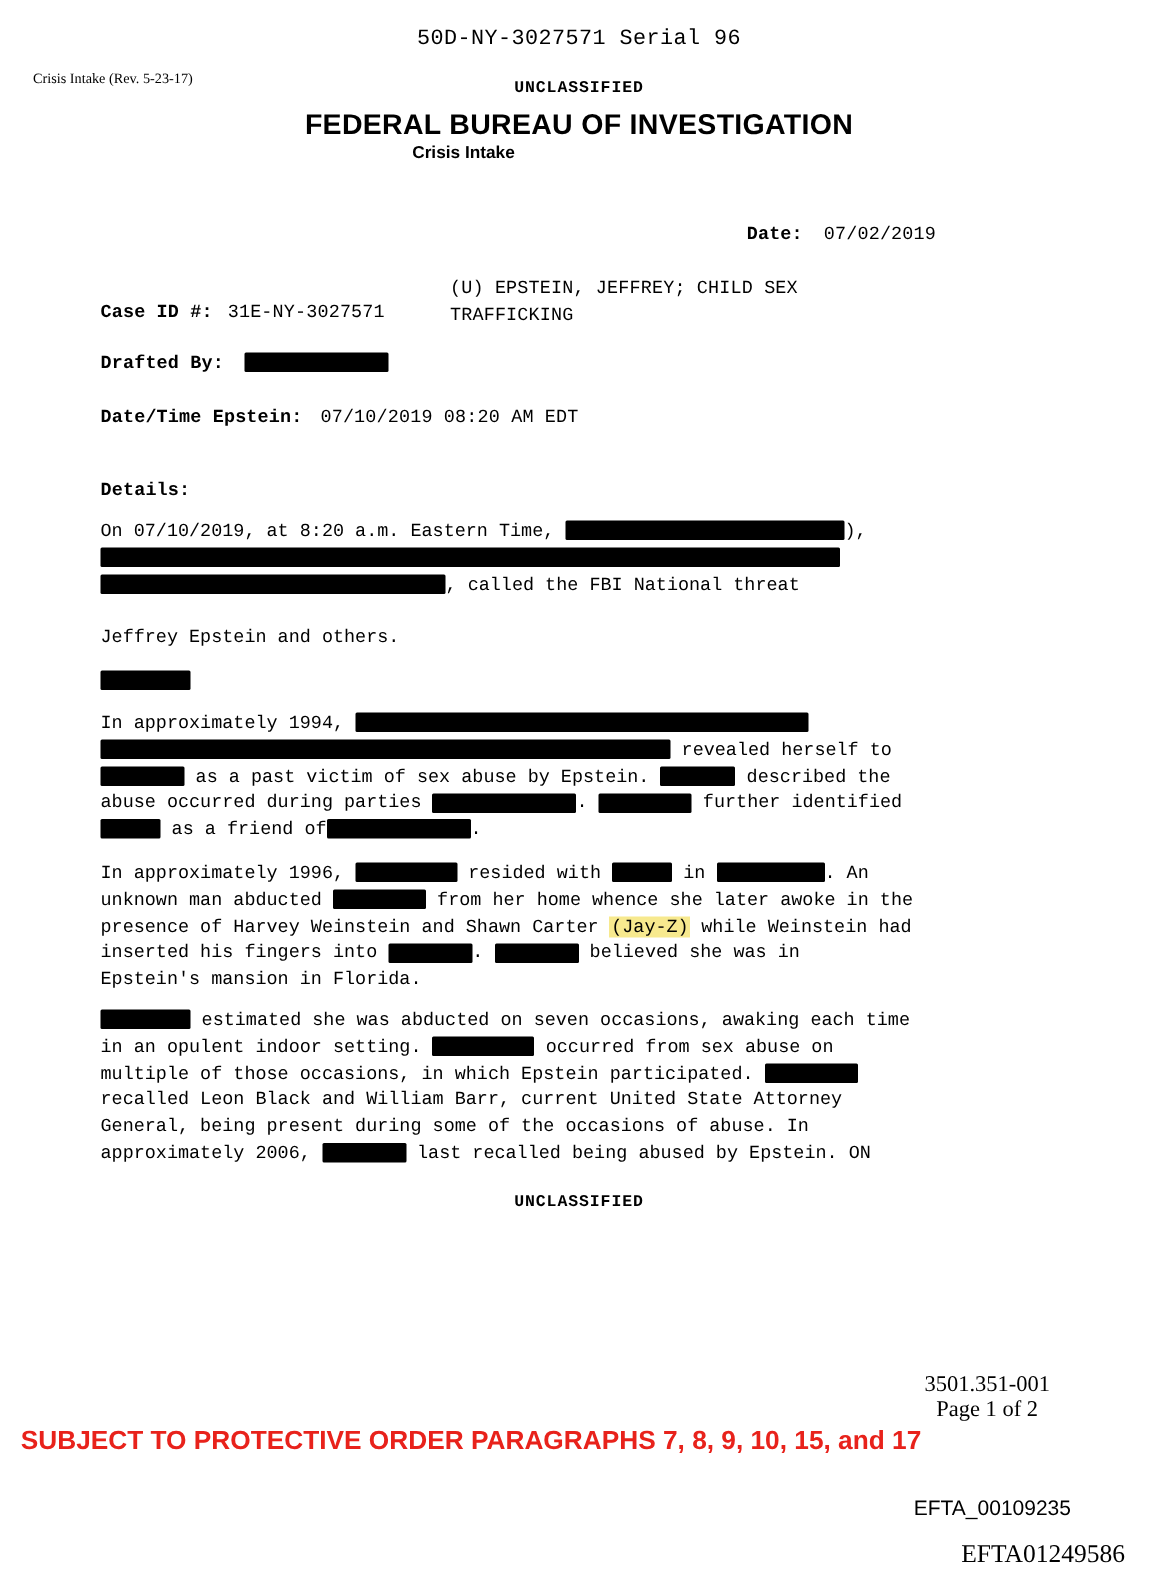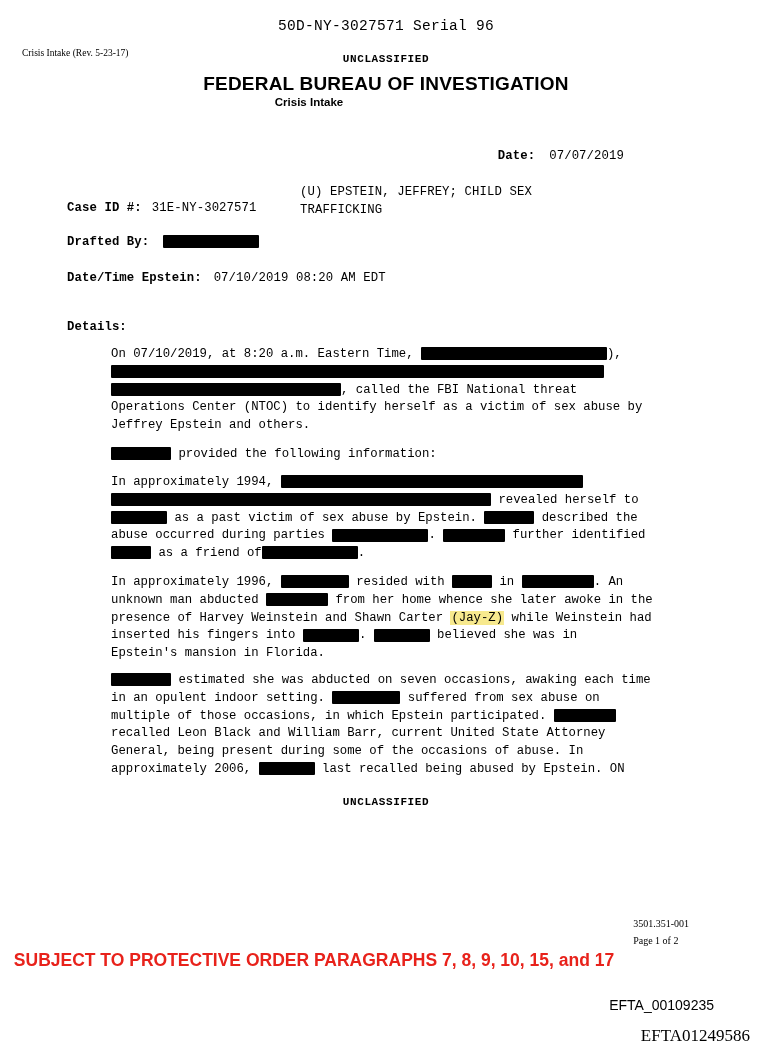--- a/index.html
+++ b/index.html
@@ -113,21 +113,20 @@
     border-radius: 1px;
   }
 
   .body-text {
     position: absolute;
     left: 67px;
     width: 560px;
     font-family: "Liberation Mono", monospace;
     font-size: 12.3px;
     line-height: 17.8px;
-    margin-left: 44px;
   }
   .p1 { top: 346px; }
   .p2 { top: 446px; }
   .p3 { top: 474px; }
   .p4 { top: 574px; }
   .p5 { top: 672px; }
 
   .hl {
     background: #f7e98e;
     padding: 0 1px;
@@ -140,24 +139,24 @@
     width: 772px;
     text-align: center;
     font-family: "Liberation Mono", monospace;
     font-weight: bold;
     font-size: 11px;
     letter-spacing: 0.6px;
   }
   .bates-upper {
     position: absolute;
     top: 915px;
-    right: 83px;
-    text-align: left;
-    font-family: "Liberation Serif", serif;
-    font-size: 10px;
+    right: 72px;
+    text-align: center;
+    font-family: "Liberation Serif", serif;
+    font-size: 15px;
     line-height: 17px;
   }
   .protective {
     position: absolute;
     top: 950px;
     left: 0;
     width: 628px;
     text-align: center;
     color: #e8221b;
     font-family: "Liberation Sans", sans-serif;
@@ -184,21 +183,21 @@
 
 <div class="page">
 
   <div class="serial">50D-NY-3027571 Serial 96</div>
   <div class="rev">Crisis Intake (Rev. 5-23-17)</div>
   <div class="unclass-top">UNCLASSIFIED</div>
   <div class="agency">FEDERAL BUREAU OF INVESTIGATION</div>
   <div class="subagency">Crisis Intake</div>
 
   <div class="date-line mono">
-    <span class="lbl">Date:</span><span class="val">07/07/2019</span>
+    <span class="lbl">Date:</span><span class="val">07/02/2019</span>
   </div>
 
   <div class="field mono f-caseid">
     <span class="bold">Case ID #:</span><span class="val">31E-NY-3027571</span>
   </div>
   <div class="caseid-subject mono">(U) EPSTEIN, JEFFREY; CHILD SEX
 TRAFFICKING</div>
 
   <div class="field mono f-drafted">
     <span class="bold">Drafted By:</span>
@@ -209,27 +208,26 @@
     <span class="bold">Date/Time Epstein:</span><span class="val">07/10/2019 08:20 AM EDT</span>
   </div>
 
   <div class="field mono f-details bold">Details:</div>
 
   <div class="body-text p1">
     <span>On 07/10/2019, at 8:20 a.m. Eastern Time,</span>
     <span class="redact" style="width:186px;"></span><span>),</span><br>
     <span class="redact" style="width:493px;"></span><br>
     <span class="redact" style="width:230px;"></span><span>, called the FBI National threat</span><br>
-    <span>Operations Center (NTOC) to identify herself as a victim of sex abuse by</span><br>
+    <br>
     <span>Jeffrey Epstein and others.</span>
   </div>
 
   <div class="body-text p2">
     <span class="redact" style="width:60px;"></span>
-    <span>provided the following information:</span>
   </div>
 
   <div class="body-text p3">
     <span>In approximately 1994,</span>
     <span class="redact" style="width:302px;"></span><br>
     <span class="redact" style="width:380px;"></span>
     <span>revealed herself to</span><br>
     <span class="redact" style="width:56px;"></span>
     <span>as a past victim of sex abuse by Epstein.</span>
     <span class="redact" style="width:50px;"></span>
@@ -260,21 +258,21 @@
     <span class="redact" style="width:56px;"></span>
     <span>believed she was in</span><br>
     <span>Epstein's mansion in Florida.</span>
   </div>
 
   <div class="body-text p5">
     <span class="redact" style="width:60px;"></span>
     <span>estimated she was abducted on seven occasions, awaking each time</span><br>
     <span>in an opulent indoor setting.</span>
     <span class="redact" style="width:68px;"></span>
-    <span>suffered from sex abuse on</span><br>
+    <span>occurred from sex abuse on</span><br>
     <span>multiple of those occasions, in which Epstein participated.</span>
     <span class="redact" style="width:62px;"></span><br>
     <span>recalled Leon Black and William Barr, current United State Attorney</span><br>
     <span>General, being present during some of the occasions of abuse. In</span><br>
     <span>approximately 2006,</span>
     <span class="redact" style="width:56px;"></span>
     <span>last recalled being abused by Epstein. ON</span>
   </div>
 
   <div class="unclass-bottom">UNCLASSIFIED</div>

